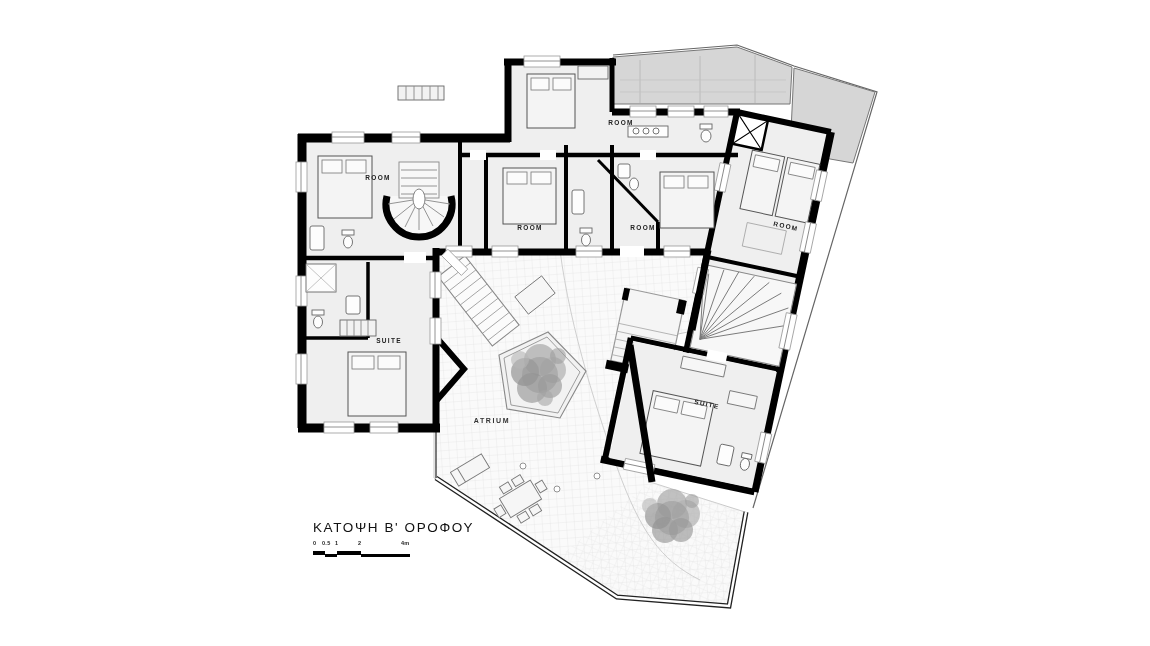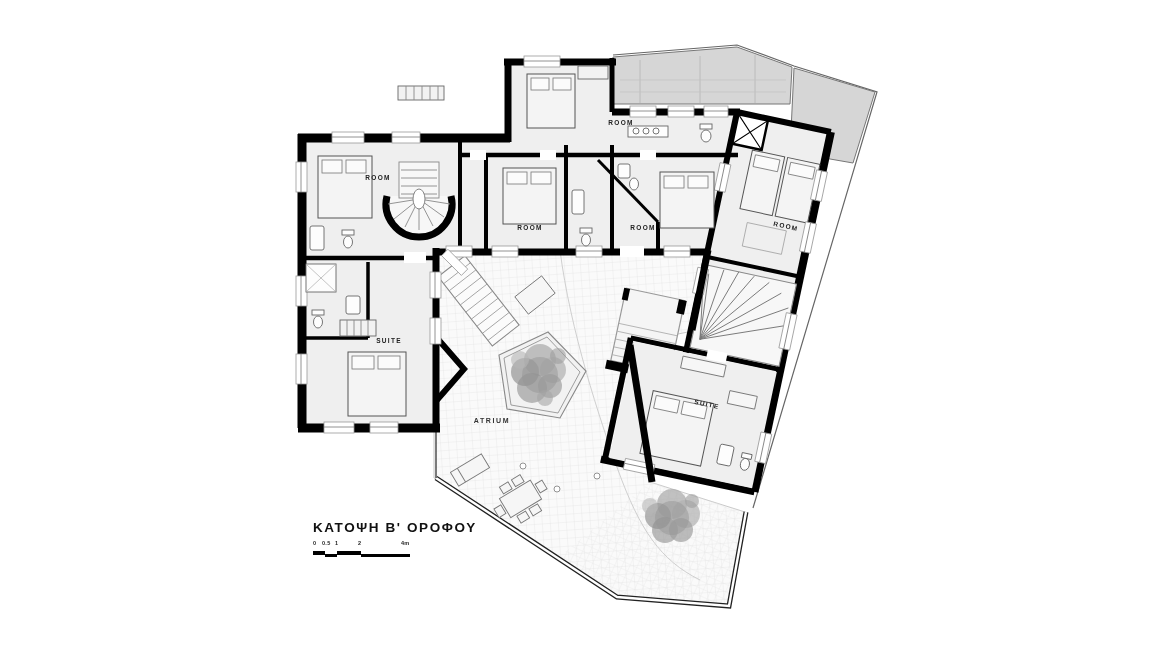--- a/index.html
+++ b/index.html
@@ -3,21 +3,21 @@
 <meta charset="utf-8">
 <style>
   html,body{margin:0;padding:0;background:#fff;}
   #stage{position:relative;width:1150px;height:646px;background:#ffffff;overflow:hidden;
          font-family:"Liberation Sans",sans-serif;}
   #plan-svg{position:absolute;left:0;top:0;width:1150px;height:646px;}
   .lbl{position:absolute;font-weight:600;font-size:6.5px;letter-spacing:1.3px;color:#222;
        transform:translate(-50%,-50%);white-space:nowrap;}
   .lbl.r12{transform:translate(-50%,-50%) rotate(12deg);}
   .atr{font-size:7px;letter-spacing:1.6px;color:#333;}
-  #plan-title{position:absolute;left:313px;top:520px;font-weight:700;font-size:13.5px;
+  #plan-title{position:absolute;left:313px;top:520px;font-weight:400;font-size:13.5px;
        letter-spacing:1.6px;color:#111;}
   #scalebar{position:absolute;left:313px;top:540px;width:110px;height:20px;}
   #scalebar .tick{position:absolute;top:0;font-size:5.5px;font-weight:600;color:#222;letter-spacing:0.3px;}
   #scalebar .base{position:absolute;left:0;top:14px;width:97px;height:1px;background:#000;}
   #scalebar .seg{position:absolute;height:3px;background:#000;}
 </style>
 </head>
 <body>
 
 <div id="stage">

